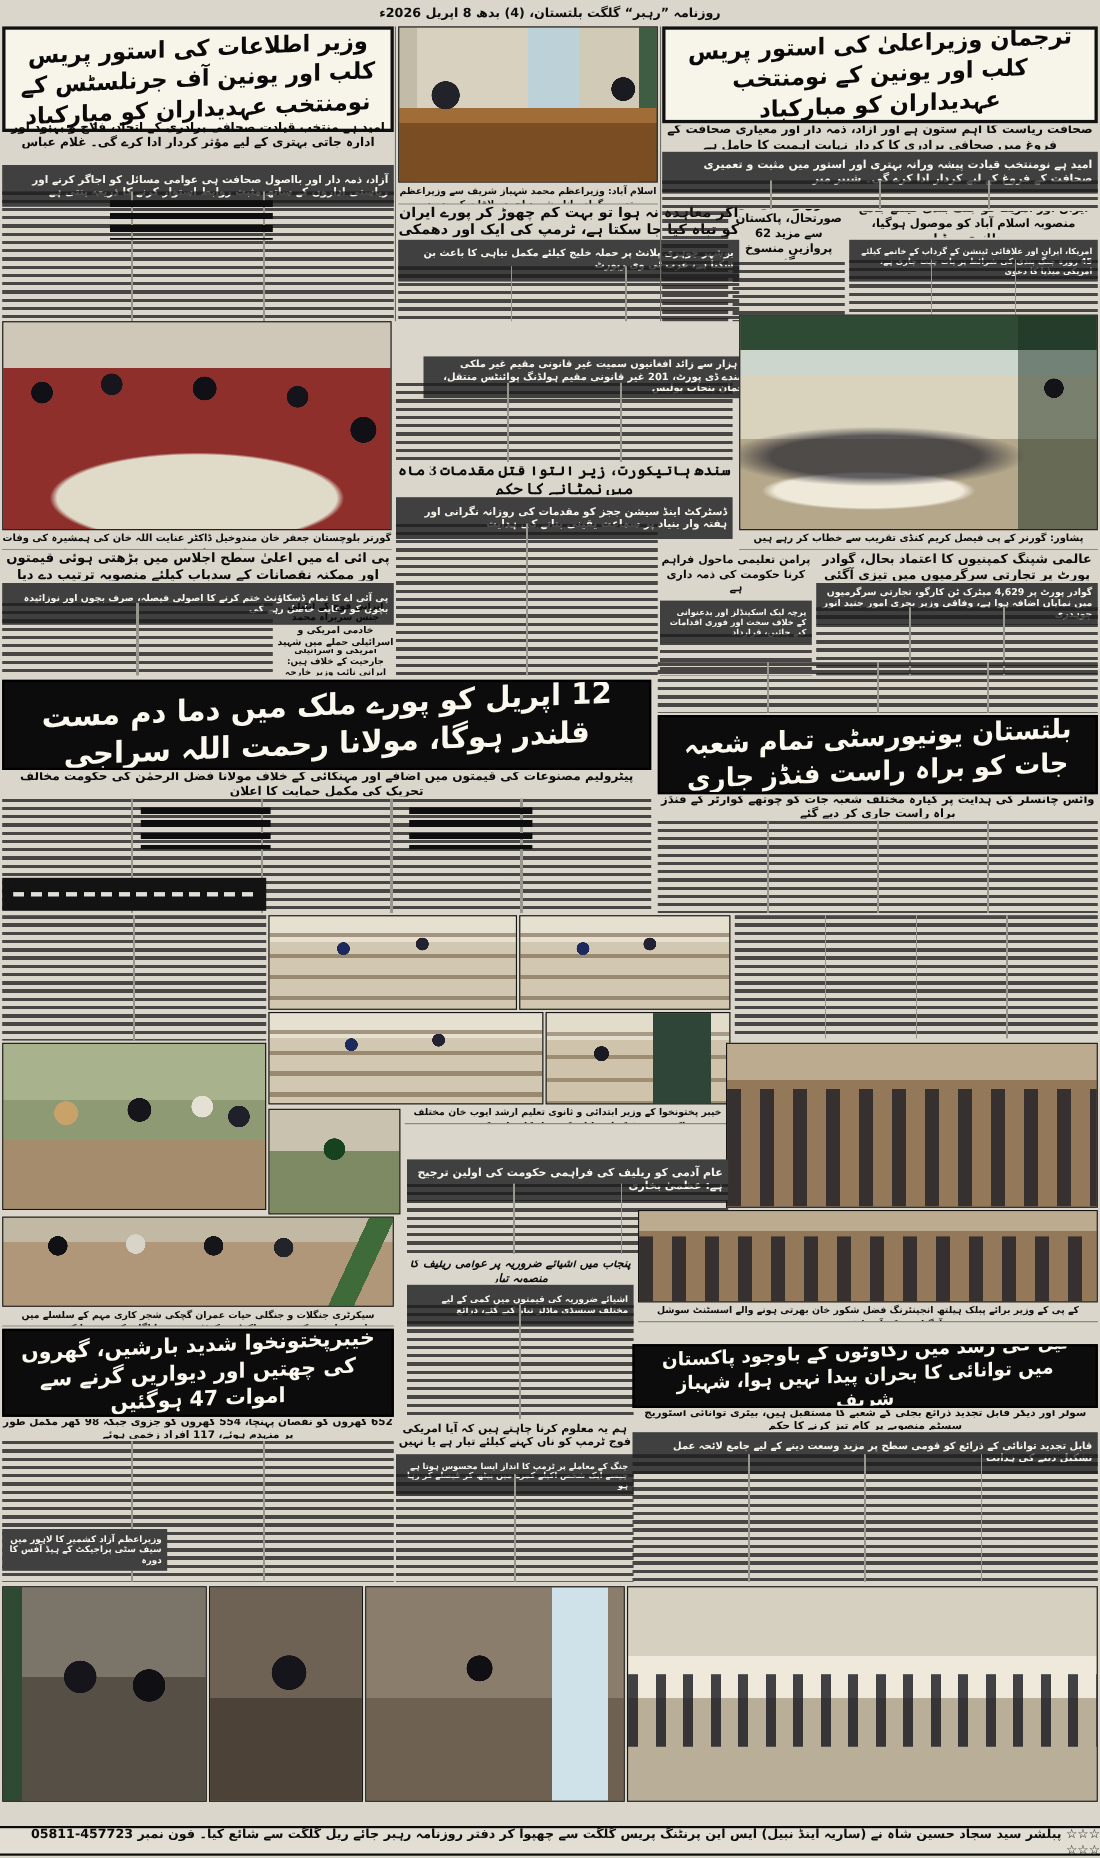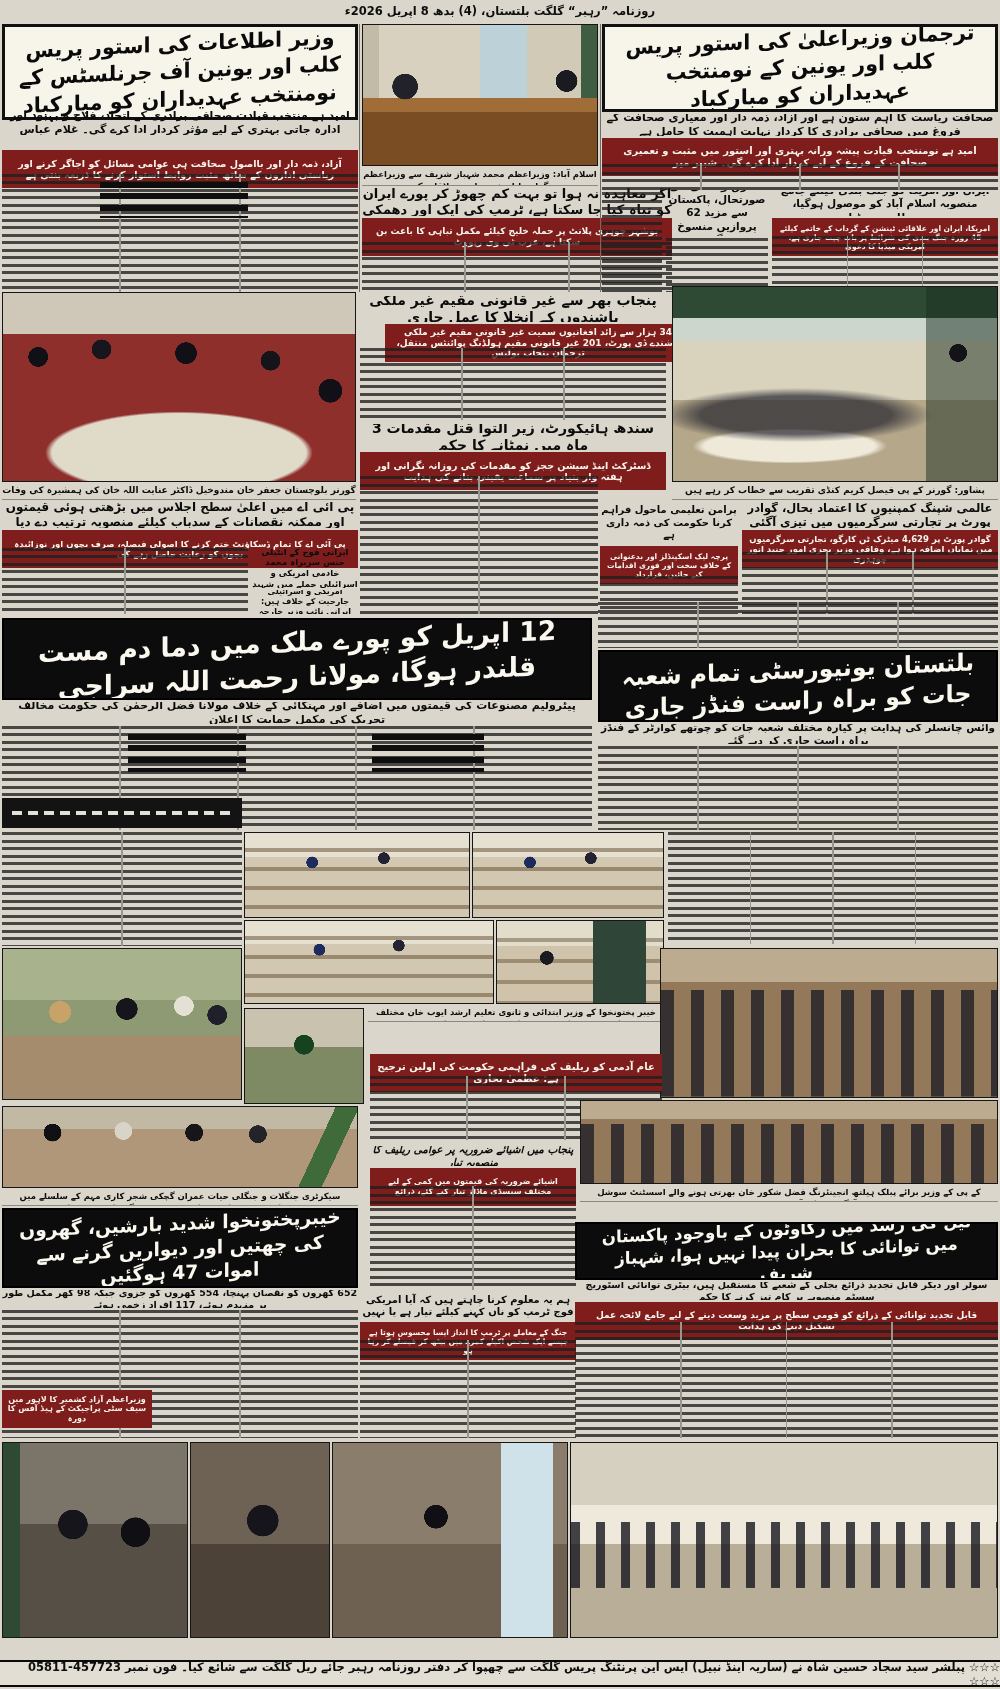--- a/index.html
+++ b/index.html
@@ -2,22 +2,22 @@
 <html lang="ur" dir="rtl"><head>
 <meta charset="utf-8">
 <style>
   html,body{margin:0;padding:0;background:#8a8a84;}
   *{box-sizing:border-box;}
   .sheet{position:relative;width:1000px;height:1689px;margin:0 auto;background:#dad6cb;
     font-family:"DejaVu Sans",sans-serif;direction:rtl;overflow:hidden;color:#0d0d0d;}
   .t{position:absolute;overflow:hidden;font-weight:bold;text-align:center;line-height:1.25;}
   .head{color:#0b0b0b;display:flex;align-items:center;justify-content:center;}
   .lead{color:#0b0b0b;display:flex;align-items:center;justify-content:center;}
-  .revbar{background:#7f1d1d;color:#f7f5ec;display:flex;align-items:center;justify-content:center;
-    padding:19px 5px;line-height:1.2;}
+  .revbar{background:#404040;color:#f7f5ec;display:flex;align-items:center;justify-content:center;
+    padding:19px 5px;line-height:1.2;text-align:right;}
   .cap{position:absolute;overflow:hidden;font-weight:bold;text-align:center;
     border-bottom:1px solid #14141466;line-height:1.45;}
   .banner{position:absolute;display:flex;align-items:center;justify-content:center;overflow:hidden;}
   .banner-light{background:#f7f4ea;border:3px solid #101010;color:#0a0a0a;}
   .banner-dark{background:#0c0c0c;border:2px solid #000;color:#faf8ef;}
   .banner .bt{font-weight:bold;transform:skewY(-2.5deg) scaleX(.98);padding:2px 10px;
     text-align:center;line-height:1.3;}
   
   .btx{position:absolute;}
   .c1{background-image:repeating-linear-gradient(180deg,rgba(30,30,30,.78) 0 3px,transparent 3px 7.5px);}
@@ -140,24 +140,23 @@
   <div class="t head" style="left:772px;top:192px;width:226px;height:24px;font-size:10.5px;">ایران اور امریکا کو جنگ بندی کیلئے جامع منصوبہ اسلام آباد کو موصول ہوگیا، برطانوی میڈیا</div>
   <div class="t revbar" style="left:772px;top:218px;width:226px;height:16px;font-size:7.5px;">امریکا، ایران اور علاقائی ٹینشن کے گرداب کے خاتمے کیلئے 45 روزہ جنگ بندی کی شرائط پر بات چیت جاری ہے، امریکی میڈیا کا دعویٰ</div>
   <div class="btx c3" style="left:772px;top:236px;width:226px;height:56px;"></div>
 
   <div class="vr" style="left:359px;top:24px;height:268px;"></div>
   <div class="vr" style="left:600px;top:24px;height:268px;"></div>
 
   <div class="photo p-condolence" style="left:2px;top:292px;width:354px;height:190px;"></div>
   <div class="cap" style="left:2px;top:484px;width:354px;height:16px;font-size:9px;">گورنر بلوچستان جعفر خان مندوخیل ڈاکٹر عنایت اللہ خان کی ہمشیرہ کی وفات پر فاتحہ خوانی کر رہے ہیں</div>
 
-  <div class="t head" style="left:360px;top:296px;width:306px;height:26px;font-size:14px;">پنجاب بھر سے غیر قانونی مقیم غیر ملکی باشندوں کے انخلا کا عمل جاری</div>
   <div class="t revbar" style="left:360px;top:324px;width:306px;height:22px;font-size:9px;margin-left:25px;">34 ہزار سے زائد افغانیوں سمیت غیر قانونی مقیم غیر ملکی باشندے ڈی پورٹ، 201 غیر قانونی مقیم ہولڈنگ پوائنٹس منتقل، ترجمان پنجاب پولیس</div>
   <div class="btx c3" style="left:360px;top:348px;width:306px;height:72px;"></div>
-  <div class="t head" style="left:360px;top:424px;width:306px;height:26px;font-size:14px;">سندھ ہائیکورٹ، زیر التوا قتل مقدمات 3 ماہ میں نمٹانے کا حکم</div>
+  <div class="t head" style="left:360px;top:424px;width:306px;height:26px;font-size:14px;font-family:Liberation Serif, serif;">سندھ ہائیکورٹ، زیر التوا قتل مقدمات 3 ماہ میں نمٹانے کا حکم</div>
   <div class="t revbar" style="left:360px;top:452px;width:306px;height:22px;font-size:9.5px;">ڈسٹرکٹ اینڈ سیشن ججز کو مقدمات کی روزانہ نگرانی اور ہفتہ وار بنیاد پر سماعت یقینی بنانے کی ہدایت</div>
   <div class="btx c2" style="left:360px;top:476px;width:238px;height:138px;"></div>
 
   <div class="photo p-hall" style="left:672px;top:286px;width:326px;height:196px;"></div>
   <div class="cap" style="left:672px;top:484px;width:326px;height:16px;font-size:9px;">پشاور: گورنر کے پی فیصل کریم کنڈی تقریب سے خطاب کر رہے ہیں</div>
 
   <div class="t head" style="left:2px;top:502px;width:356px;height:26px;font-size:12px;">پی آئی اے میں اعلیٰ سطح اجلاس میں بڑھتی ہوئی قیمتوں اور ممکنہ نقصانات کے سدباب کیلئے منصوبہ ترتیب دے دیا</div>
   <div class="t revbar" style="left:2px;top:530px;width:356px;height:16px;font-size:8.5px;">پی آئی اے کا تمام ڈسکاؤنٹ ختم کرنے کا اصولی فیصلہ، صرف بچوں اور نوزائیدہ بچوں کو رعایت حاصل رہے گی</div>
   <div class="btx c2" style="left:2px;top:548px;width:246px;height:66px;"></div>
   <div class="t head" style="left:252px;top:548px;width:106px;height:40px;font-size:8.5px;">ایرانی فوج کے انٹیلی جنس سربراہ محمد خادمی امریکی و اسرائیلی حملے میں شہید</div>

